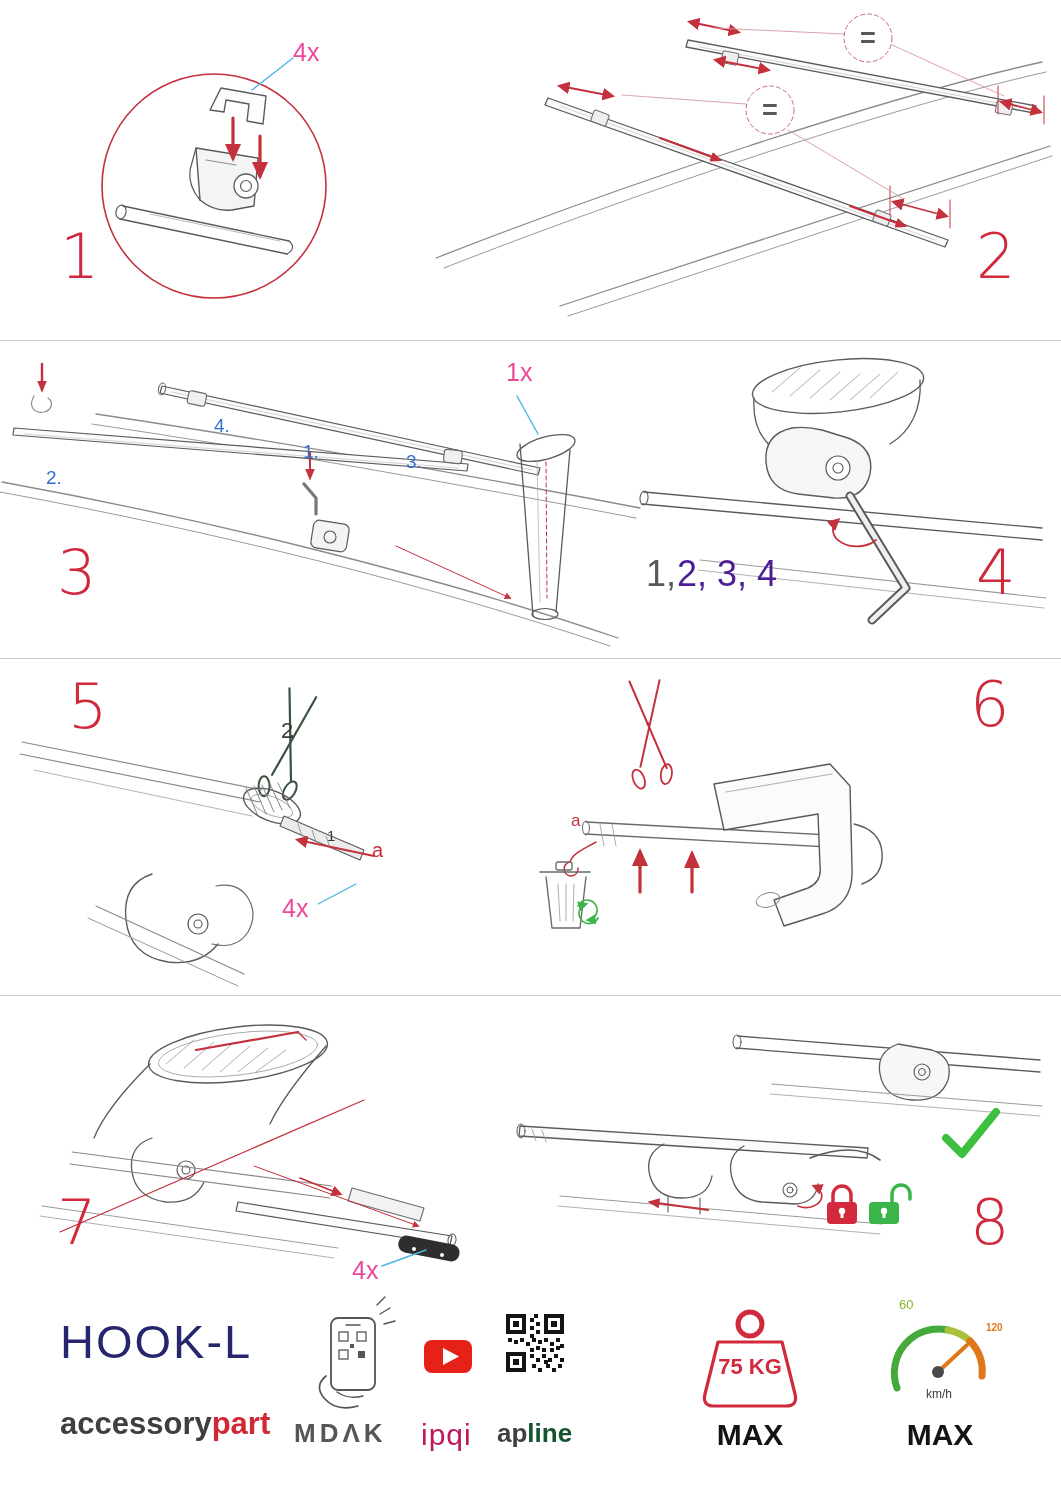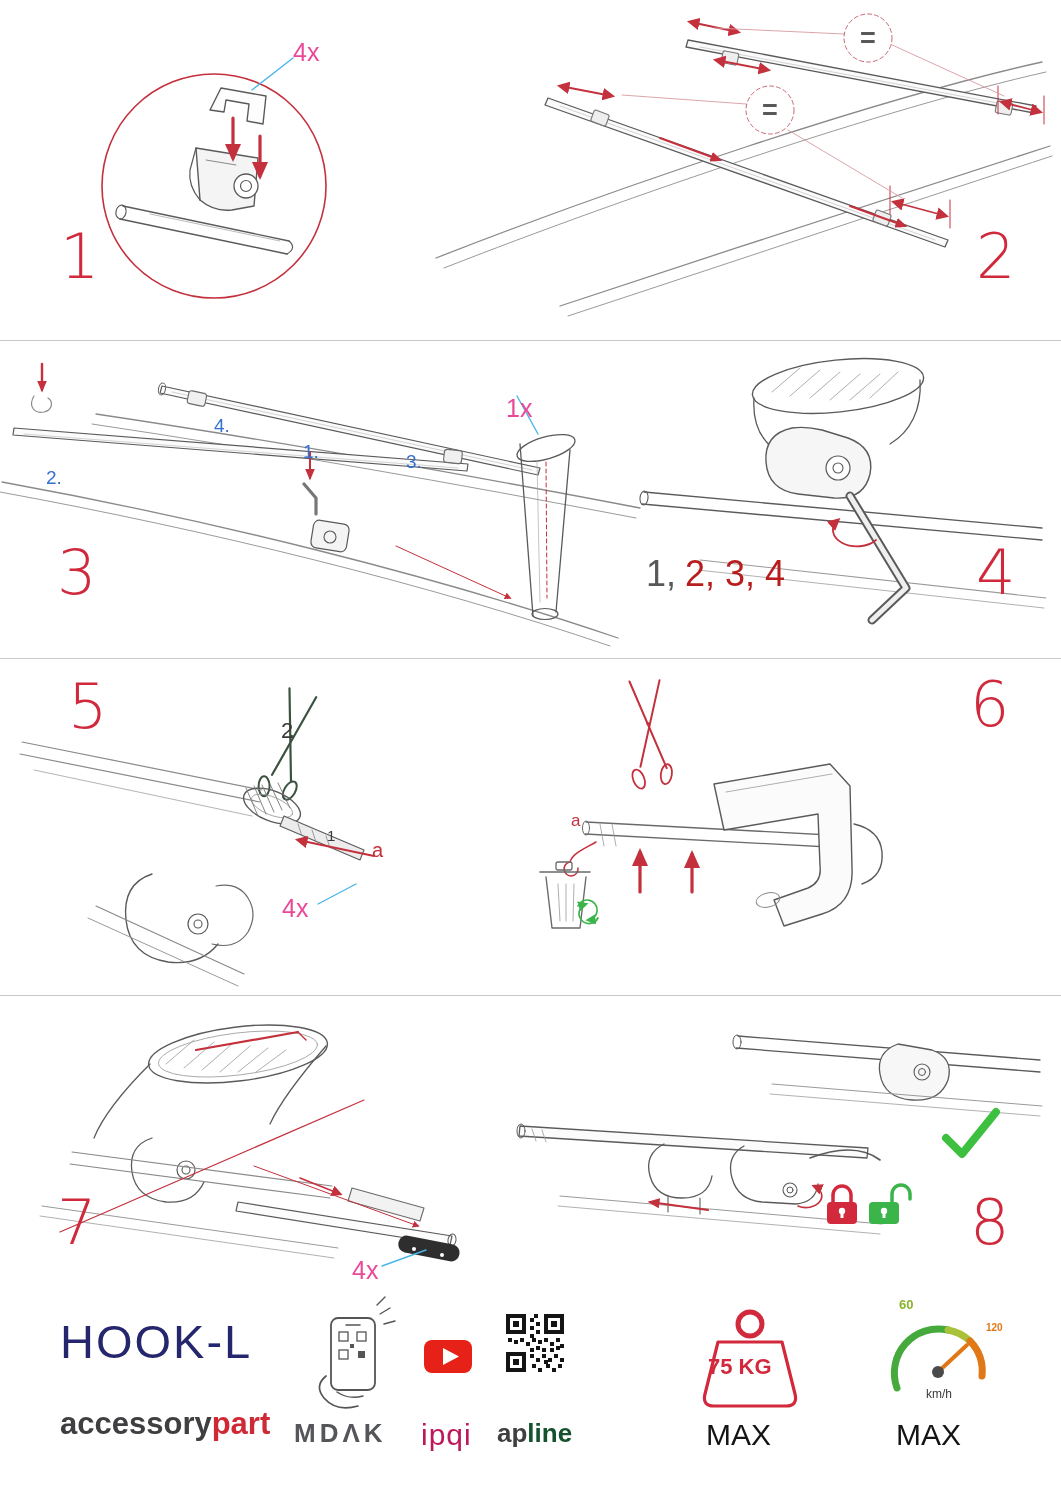--- a/index.html
+++ b/index.html
@@ -6,33 +6,33 @@
   .page{position:relative;width:1061px;height:1500px;background:#fff;overflow:hidden;
         font-family:"Liberation Sans",sans-serif;}
   .page svg.art{position:absolute;left:0;top:0;}
   .sep{position:absolute;left:0;width:1061px;height:1px;background:#c9c9c9;}
   .t{position:absolute;line-height:1;white-space:nowrap;}
   .num{font-size:62px;color:#d0293c;font-family:"DejaVu Sans",sans-serif;font-weight:300;}
   .qty{font-size:25px;color:#ec4899;}
   .ord{font-size:19px;color:#3570cf;font-weight:500;}
   .seq{font-size:36px;font-weight:400;}
   .seq .done{color:#58585a;}
-  .seq .todo{color:#b91c1c;margin-left:9px;}
+  .seq .todo{color:#4c1d95;margin-left:1px;}
   .lbl-black{color:#3a3a3a;}
   .lbl-red{color:#c4303c;}
   .product{font-size:47px;color:#26266e;font-weight:500;letter-spacing:2px;}
   .brand{font-size:31px;font-weight:700;}
   .brand .b1{color:#3f3f41;} .brand .b2{color:#cf2936;}
   .logo1{font-size:26px;font-weight:700;color:#55565a;letter-spacing:4px;}
   .logo2{font-size:30px;font-weight:400;color:#be185d;letter-spacing:1px;}
   .logo3{font-size:26px;font-weight:700;}
   .logo3 .b1{color:#3f3f41;text-align:center;} .logo3 .b2{color:#14532d;}
-  .kg{font-size:22px;color:#d2293c;font-weight:600;text-align:left;}
-  .max{font-size:30px;color:#141414;font-weight:400;text-align:left;}
-  .sp60{font-size:13px;color:#8ab42e;font-weight:700;}
+  .kg{font-size:22px;color:#d2293c;font-weight:600;text-align:center;}
+  .max{font-size:30px;color:#141414;font-weight:700;text-align:center;}
+  .sp60{font-size:13px;color:#8ab42e;font-weight:400;}
   .sp120{font-size:10px;color:#e07818;font-weight:700;}
   .kmh{font-size:12px;color:#3a3a3a;text-align:center;}
   svg text{font-family:"Liberation Sans",sans-serif;}
 </style>
 </head>
 <body>
 
 <div class="page">
 
   <svg class="art" width="1061" height="1500" viewBox="0 0 1061 1500" xmlns="http://www.w3.org/2000/svg">
@@ -365,21 +365,21 @@
   <div class="t num" style="left:60px;top:226px">1</div>
   <div class="t num" style="left:976px;top:226px">2</div>
   <div class="t num" style="left:57px;top:542px">3</div>
   <div class="t num" style="left:976px;top:542px">4</div>
   <div class="t num" style="left:68px;top:676px">5</div>
   <div class="t num" style="left:970px;top:674px">6</div>
   <div class="t num" style="left:57px;top:1192px">7</div>
   <div class="t num" style="left:970px;top:1192px">8</div>
 
   <div class="t qty" style="left:293px;top:40px">4x</div>
-  <div class="t qty" style="left:506px;top:396px">1x</div>
+  <div class="t qty" style="left:506px;top:360px">1x</div>
   <div class="t qty" style="left:282px;top:896px">4x</div>
   <div class="t qty" style="left:352px;top:1258px">4x</div>
 
   <div class="t ord" style="left:303px;top:442px">1.</div>
   <div class="t ord" style="left:46px;top:468px">2.</div>
   <div class="t ord" style="left:406px;top:452px">3.</div>
   <div class="t ord" style="left:214px;top:416px">4.</div>
 
   <div class="t seq" style="left:646px;top:556px">
     <span class="done">1,</span><span class="todo">2, 3, 4</span>

